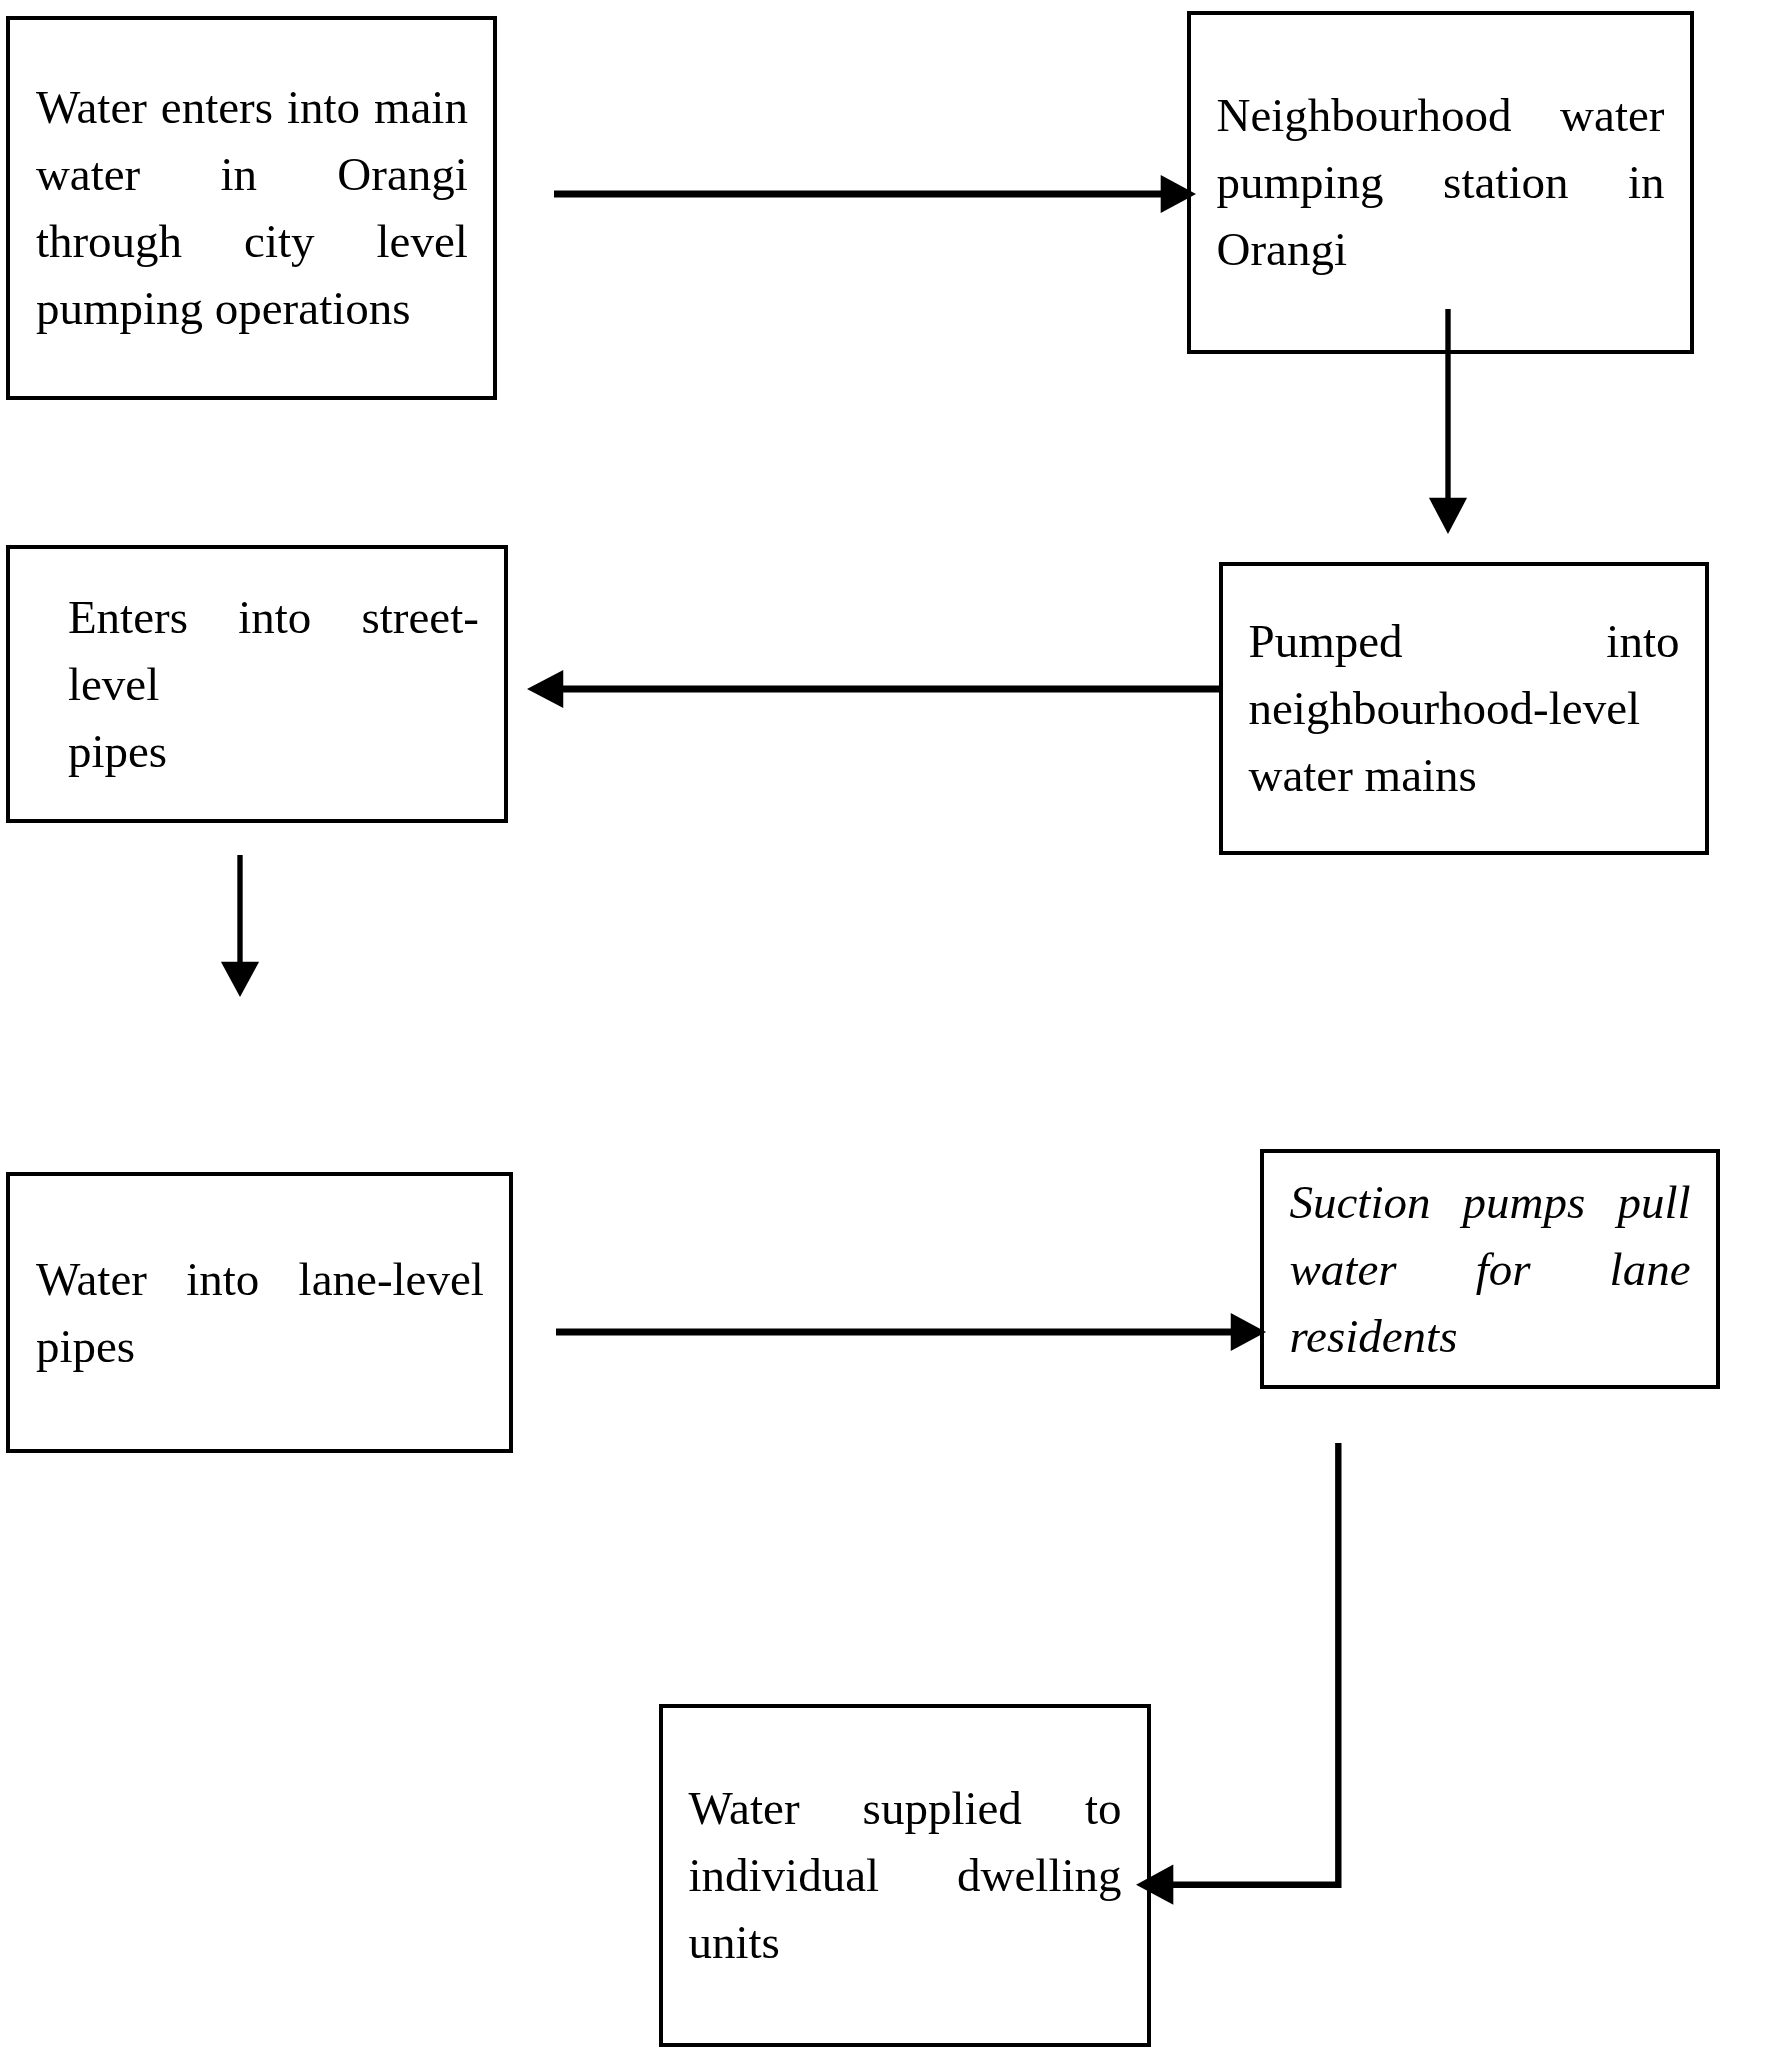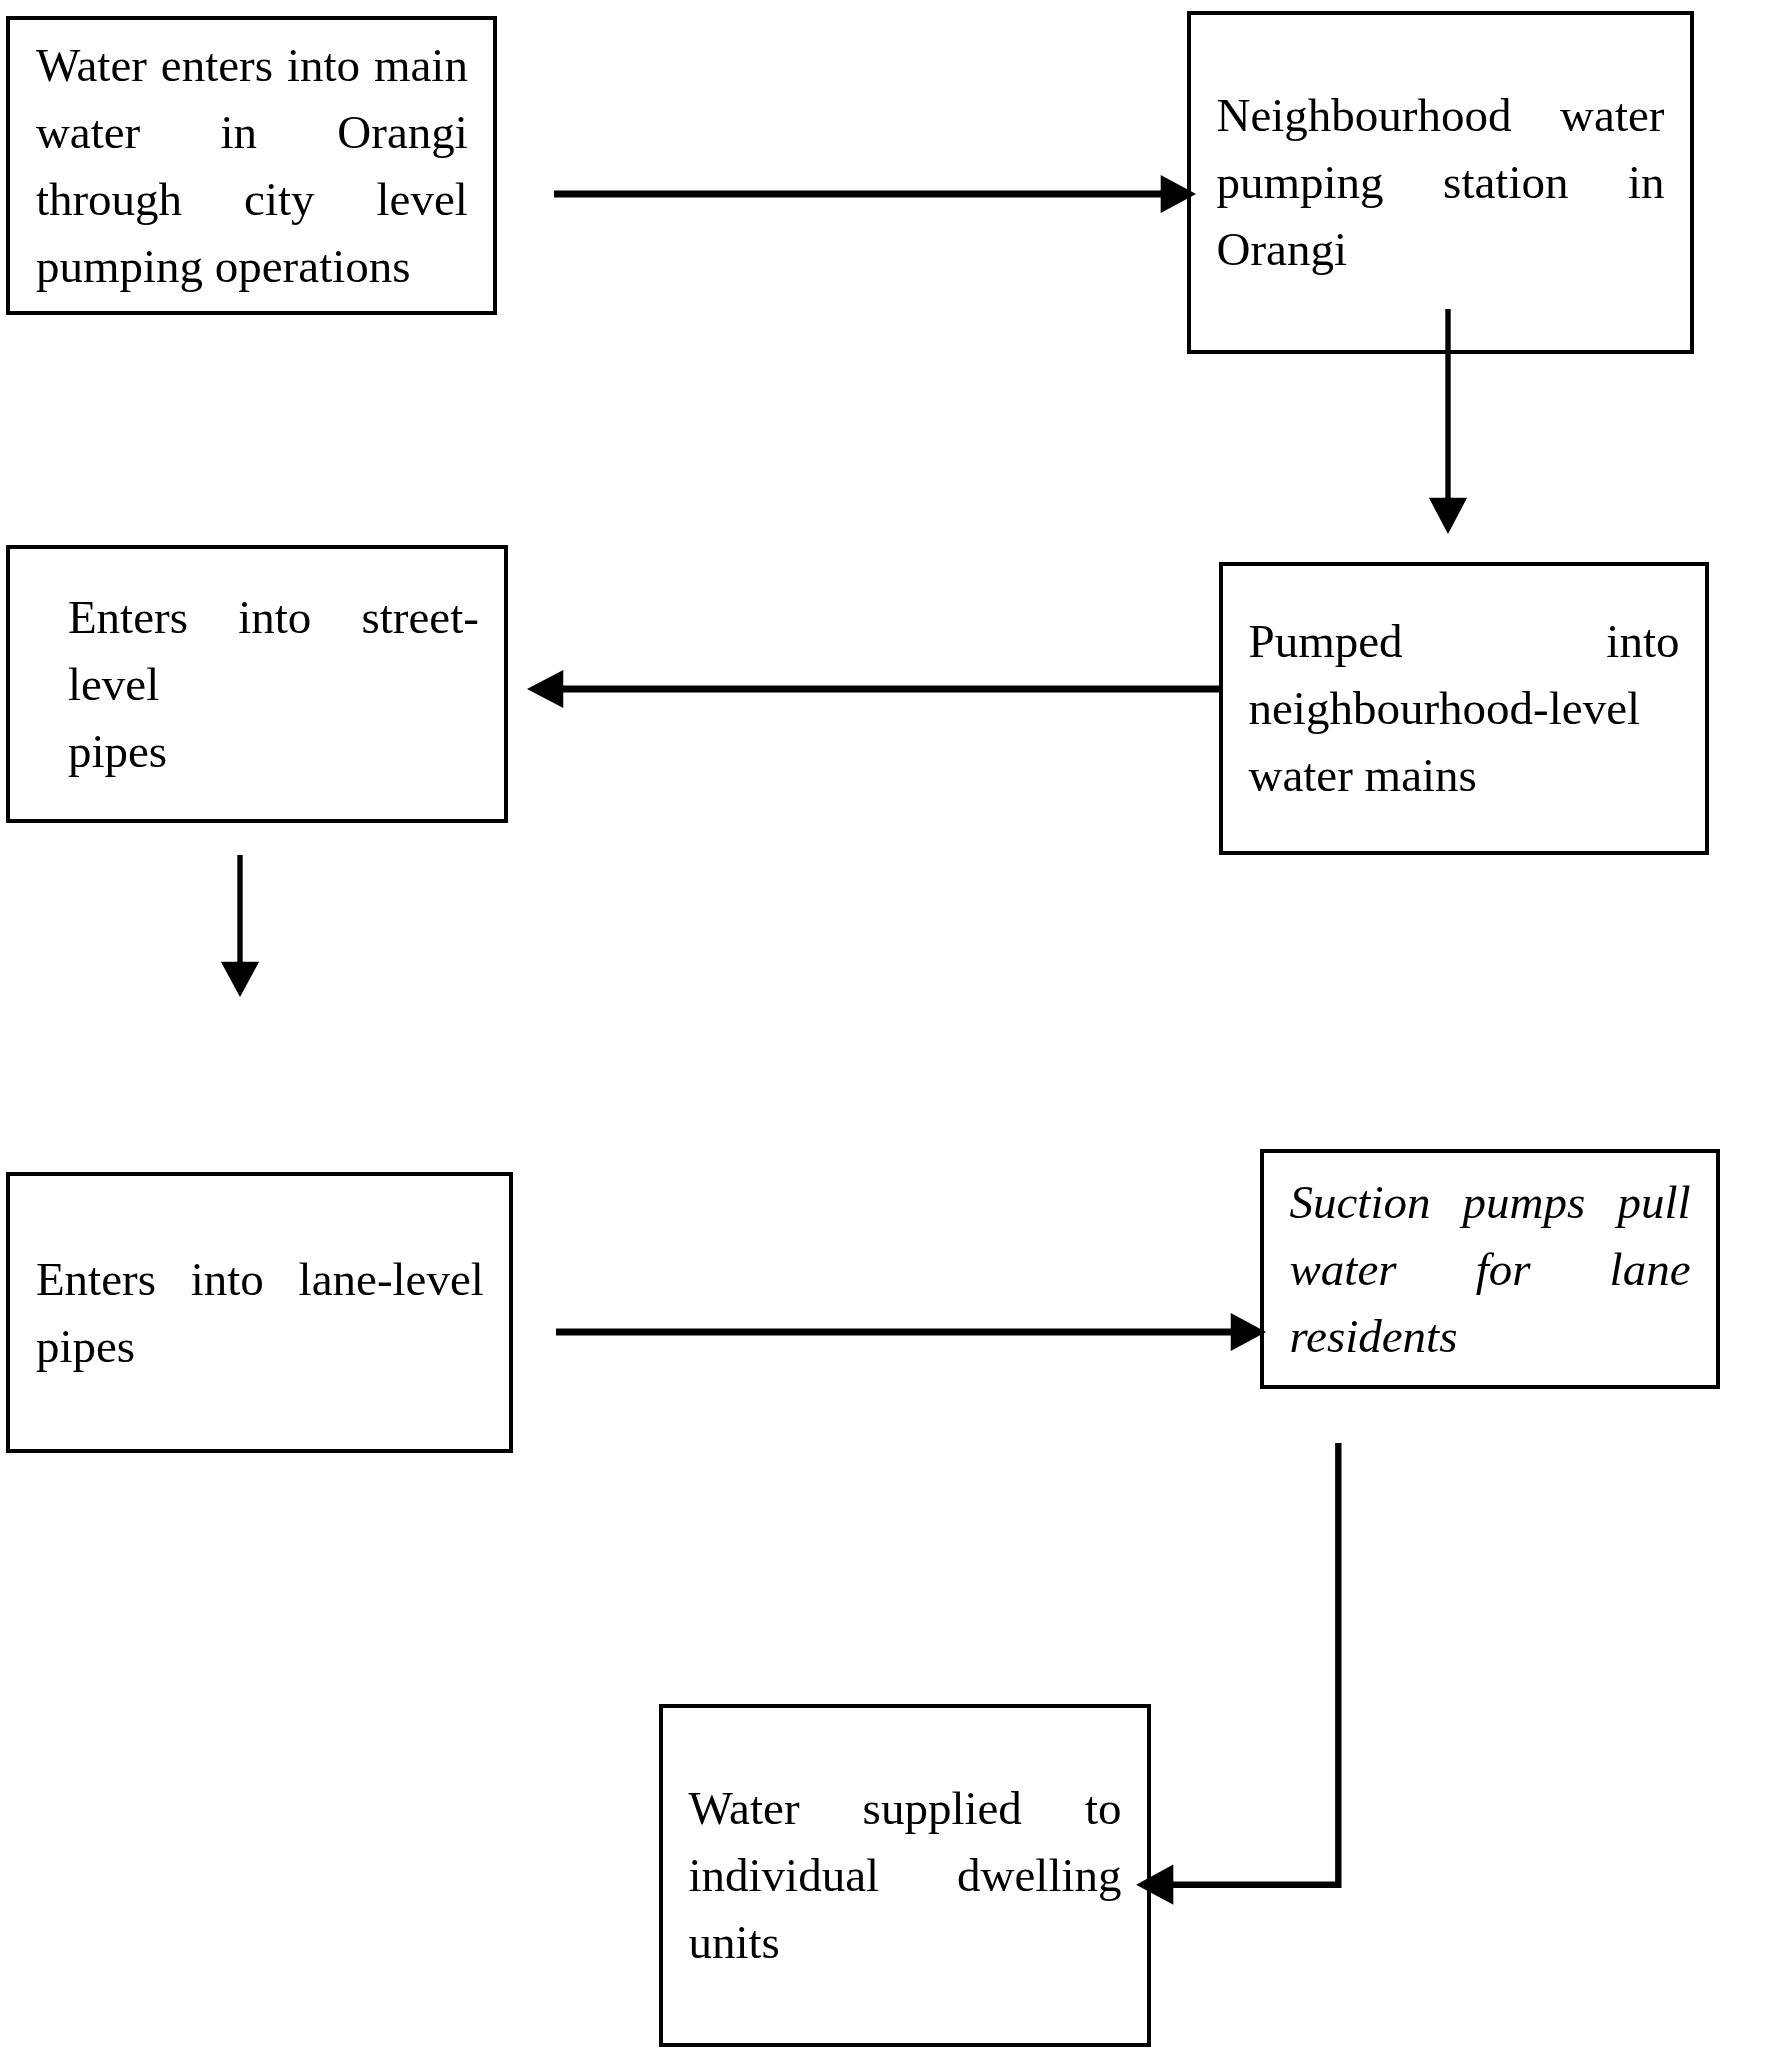--- a/index.html
+++ b/index.html
@@ -57,21 +57,21 @@
   .conn svg {
     display: block;
     overflow: visible;
   }
 </style>
 </head>
 <body>
 
 <div id="canvas">
 
-  <div class="node" id="node-1" style="left:6.4px; top:16px; width:491px; height:299px;">
+  <div class="node" id="node-1" style="left:6.4px; top:16px; width:491px; height:384px;">
     <div class="node-text">
       <span class="ln">Water enters into main</span>
       <span class="ln">water in Orangi</span>
       <span class="ln">through city level</span>
       <span class="ln last">pumping operations</span>
     </div>
   </div>
 
   <div class="node" id="node-2" style="left:1187px; top:11.3px; width:507px; height:343px;">
     <div class="node-text">
@@ -91,21 +91,21 @@
   <div class="node" id="node-4" style="left:1219px; top:562px; width:490px; height:293px;">
     <div class="node-text">
       <span class="ln">Pumped into</span>
       <span class="ln">neighbourhood-level</span>
       <span class="ln last">water mains</span>
     </div>
   </div>
 
   <div class="node" id="node-5" style="left:6.4px; top:1172px; width:507px; height:281px;">
     <div class="node-text">
-      <span class="ln">Enters into lane-level</span>
+      <span class="ln">Water into lane-level</span>
       <span class="ln last">pipes</span>
     </div>
   </div>
 
   <div class="node" id="node-6" style="left:1260px; top:1149px; width:460px; height:240px;font-style:italic;">
     <div class="node-text">
       <span class="ln">Suction pumps pull</span>
       <span class="ln last">water for lane residents</span>
     </div>
   </div>

